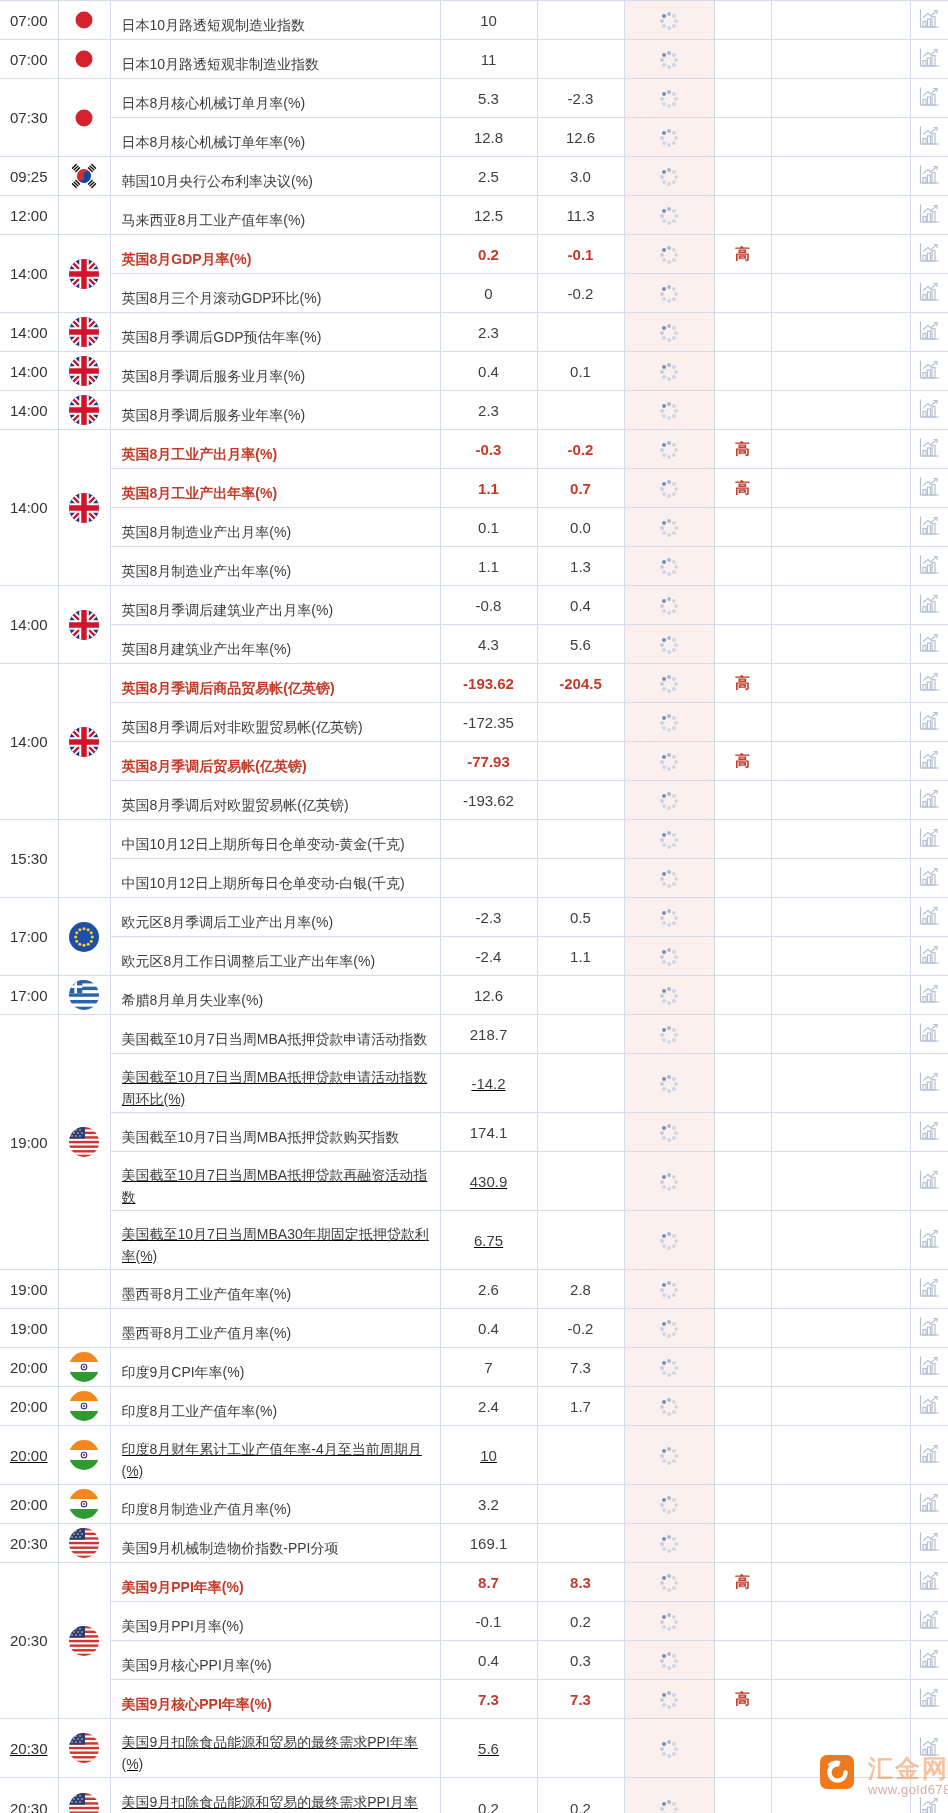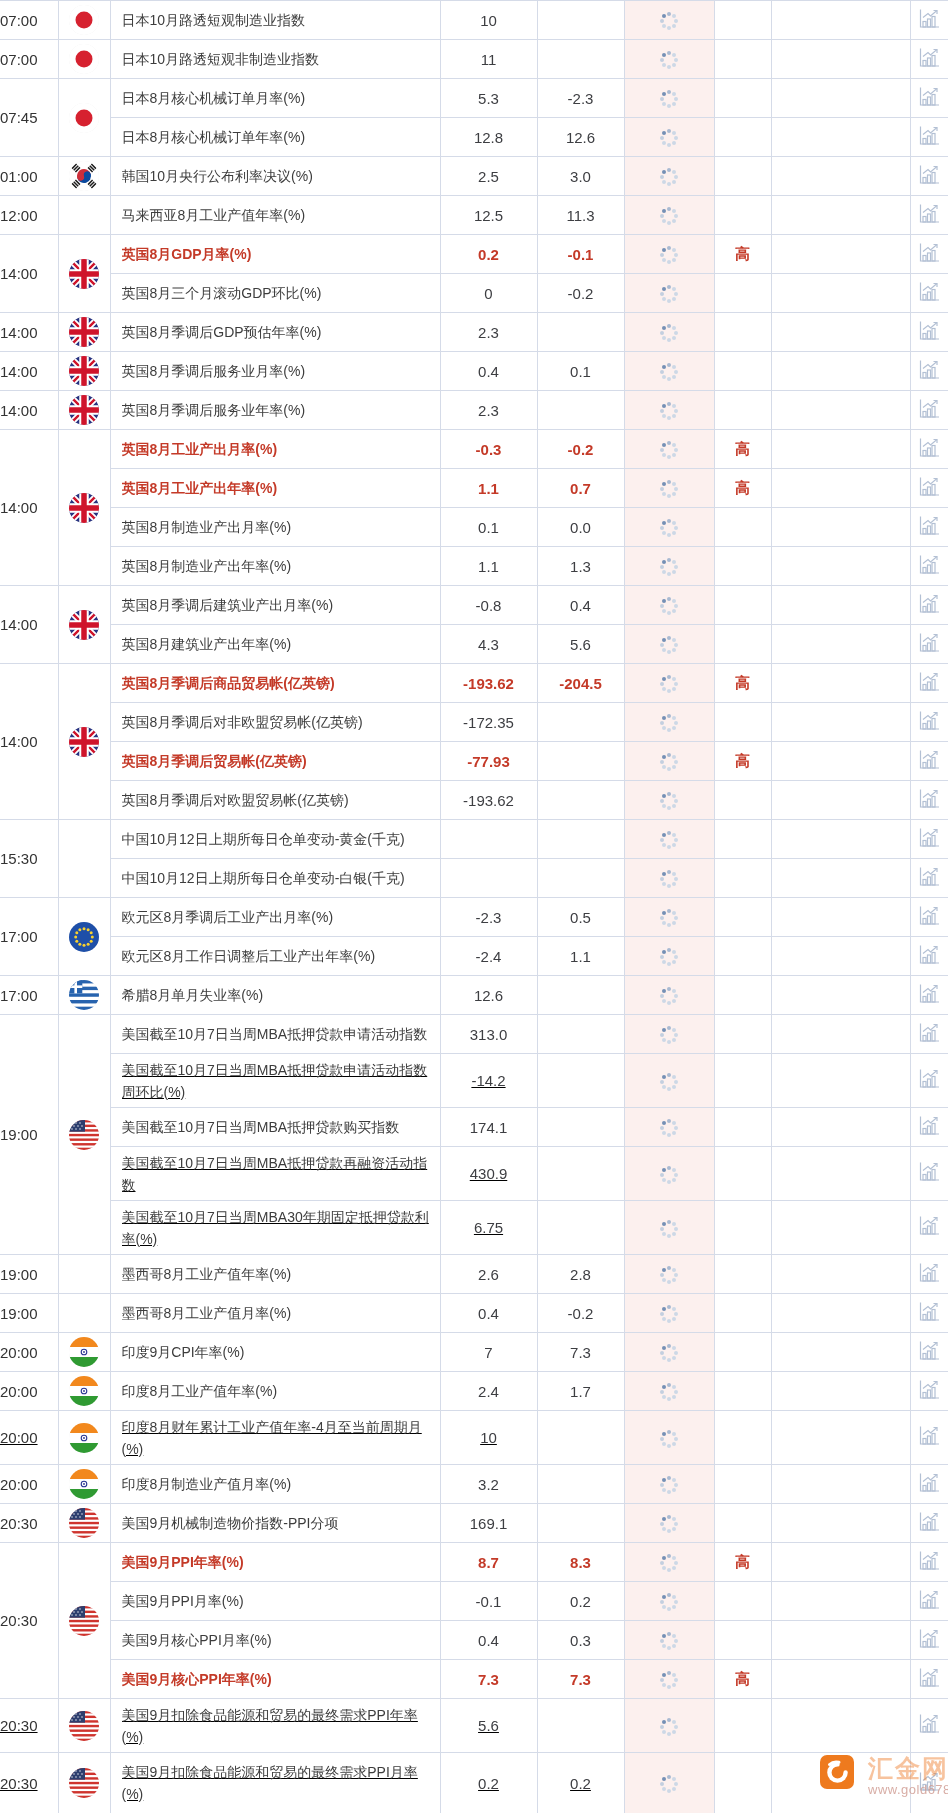--- a/index.html
+++ b/index.html
@@ -3,23 +3,23 @@
 <meta charset="utf-8">
 <style>
   html,body{margin:0;padding:0;background:#fff;}
   body{width:948px;height:1813px;overflow:hidden;position:relative;
        font-family:"Liberation Sans","DejaVu Sans",sans-serif;}
   table{border-collapse:collapse;table-layout:fixed;width:948px;}
   td{border:1px solid #d5dbe8;padding:0;vertical-align:middle;color:#3d3e42;}
   tr{height:39px;}
   tr.tall{height:54px;text-decoration:underline;}
   tbody tr:last-child{height:61px;}
-  .c-time{font-size:15px;text-align:left;color:#333;border-left:none;}
+  .c-time{font-size:15px;text-align:center;color:#333;border-left:none;}
   .c-flag{text-align:center;}
-  .c-event{font-size:14px;text-align:left;padding:2px 6px 2px 11px;color:#3d3d3d;}
+  .c-event{font-size:14px;text-align:left;padding:12px 6px 2px 11px;color:#3d3d3d;}
   .c-event .ev1{white-space:nowrap;overflow:hidden;line-height:20px;}
   .c-event .ev2{line-height:22px;max-height:44px;overflow:hidden;}
   .c-val{font-size:15px;text-align:center;}
   .c-spin{background:#fcf0ee;text-align:center;}
   .c-imp{font-size:15px;font-weight:700;text-align:center;color:#c43a28;}
   .c-blank{}
   .c-chart{text-align:center;border-right:none;}
   .red{color:#c43a28;font-weight:700;}
   .flag{display:inline-block;width:30px;height:30px;border-radius:50%;overflow:hidden;
         box-shadow:inset 0 0 0 1px rgba(0,0,0,.07);vertical-align:middle;}
@@ -91,21 +91,21 @@
         <td class="c-chart"><span class="chart-btn"><svg viewBox="0 0 24 21" width="24" height="21" fill="none" stroke="#b3c0d4" stroke-width="1.2">
               <path d="M3.5,1.5 V19 H22"></path>
               <rect x="6" y="13.5" width="3" height="5.5"></rect>
               <rect x="10.5" y="11" width="3" height="8"></rect>
               <rect x="15" y="8.5" width="3" height="10.5"></rect>
               <path d="M6,9.5 L11,5.5 L13.5,8 L20,2.5"></path>
               <path d="M16.5,2.5 H20 V6"></path>
             </svg></span></td>
       </tr>
       <tr>
-        <td class="c-time" rowspan="2">07:45</td>
+        <td class="c-time" rowspan="2">07:30</td>
         <td class="c-flag" rowspan="2"><span class="flag"><svg viewBox="0 0 30 30" width="30" height="30">
               <rect width="30" height="30" fill="#fff"></rect>
               <circle cx="15" cy="15" r="8.5" fill="#d6212f"></circle>
             </svg></span></td>
         <td class="c-event">
           <div class="ev1">日本8月核心机械订单月率(%)</div>
         </td>
         <td class="c-val">5.3</td>
         <td class="c-val">-2.3</td>
         <td class="c-spin"><span class="spinner"></span></td>
@@ -132,21 +132,21 @@
         <td class="c-chart"><span class="chart-btn"><svg viewBox="0 0 24 21" width="24" height="21" fill="none" stroke="#b3c0d4" stroke-width="1.2">
               <path d="M3.5,1.5 V19 H22"></path>
               <rect x="6" y="13.5" width="3" height="5.5"></rect>
               <rect x="10.5" y="11" width="3" height="8"></rect>
               <rect x="15" y="8.5" width="3" height="10.5"></rect>
               <path d="M6,9.5 L11,5.5 L13.5,8 L20,2.5"></path>
               <path d="M16.5,2.5 H20 V6"></path>
             </svg></span></td>
       </tr>
       <tr>
-        <td class="c-time" rowspan="1">01:00</td>
+        <td class="c-time" rowspan="1">09:25</td>
         <td class="c-flag" rowspan="1"><span class="flag"><svg viewBox="0 0 30 30" width="30" height="30">
               <rect width="30" height="30" fill="#fff"></rect>
               <g transform="rotate(-18 15 15)">
                 <path d="M8,15 a7,7 0 0 1 14,0" fill="#cd2e3a"></path>
                 <path d="M22,15 a7,7 0 0 1 -14,0" fill="#0b4a9e"></path>
                 <circle cx="11.5" cy="15" r="3.5" fill="#cd2e3a"></circle>
                 <circle cx="18.5" cy="15" r="3.5" fill="#0b4a9e"></circle>
               </g>
               <g transform="translate(7,7) rotate(-45)" fill="#1d1d1d">
                 <rect x="-3.2" y="-3.1" width="6.4" height="1.5"></rect>
@@ -672,21 +672,21 @@
                 <circle cx="9" cy="6" r="0.7"></circle>
                 <circle cx="13" cy="6" r="0.7"></circle>
                 <circle cx="3" cy="9" r="0.7"></circle>
                 <circle cx="7" cy="9" r="0.7"></circle>
                 <circle cx="11" cy="9" r="0.7"></circle>
               </g>
             </svg></span></td>
         <td class="c-event">
           <div class="ev1">美国截至10月7日当周MBA抵押贷款申请活动指数</div>
         </td>
-        <td class="c-val">313.0</td>
+        <td class="c-val">218.7</td>
         <td class="c-val"></td>
         <td class="c-spin"><span class="spinner"></span></td>
         <td class="c-imp"></td>
         <td class="c-blank"></td>
         <td class="c-chart"><span class="chart-btn"><svg viewBox="0 0 24 21" width="24" height="21" fill="none" stroke="#b3c0d4" stroke-width="1.2">
               <path d="M3.5,1.5 V19 H22"></path>
               <rect x="6" y="13.5" width="3" height="5.5"></rect>
               <rect x="10.5" y="11" width="3" height="8"></rect>
               <rect x="15" y="8.5" width="3" height="10.5"></rect>
               <path d="M6,9.5 L11,5.5 L13.5,8 L20,2.5"></path>

